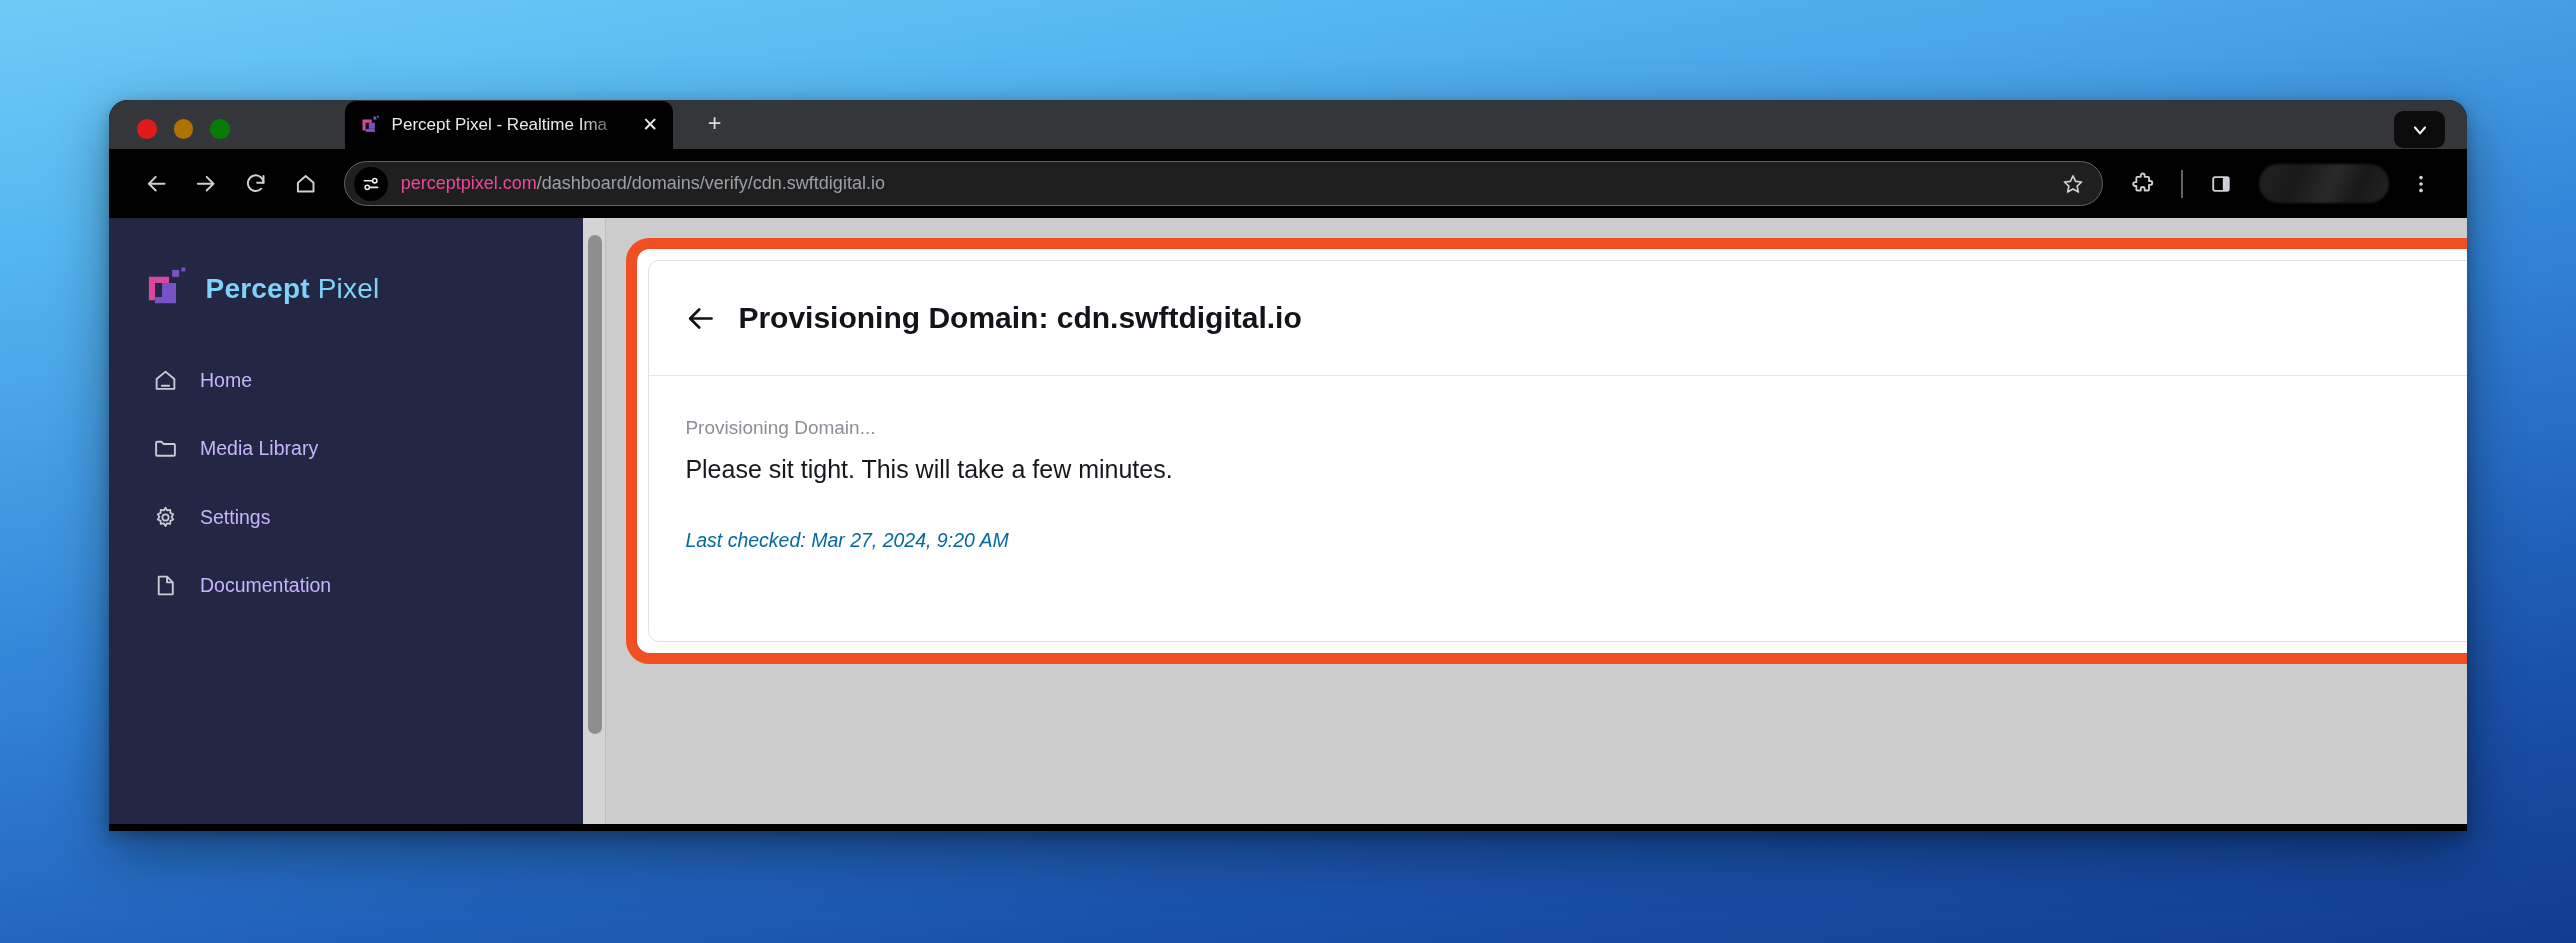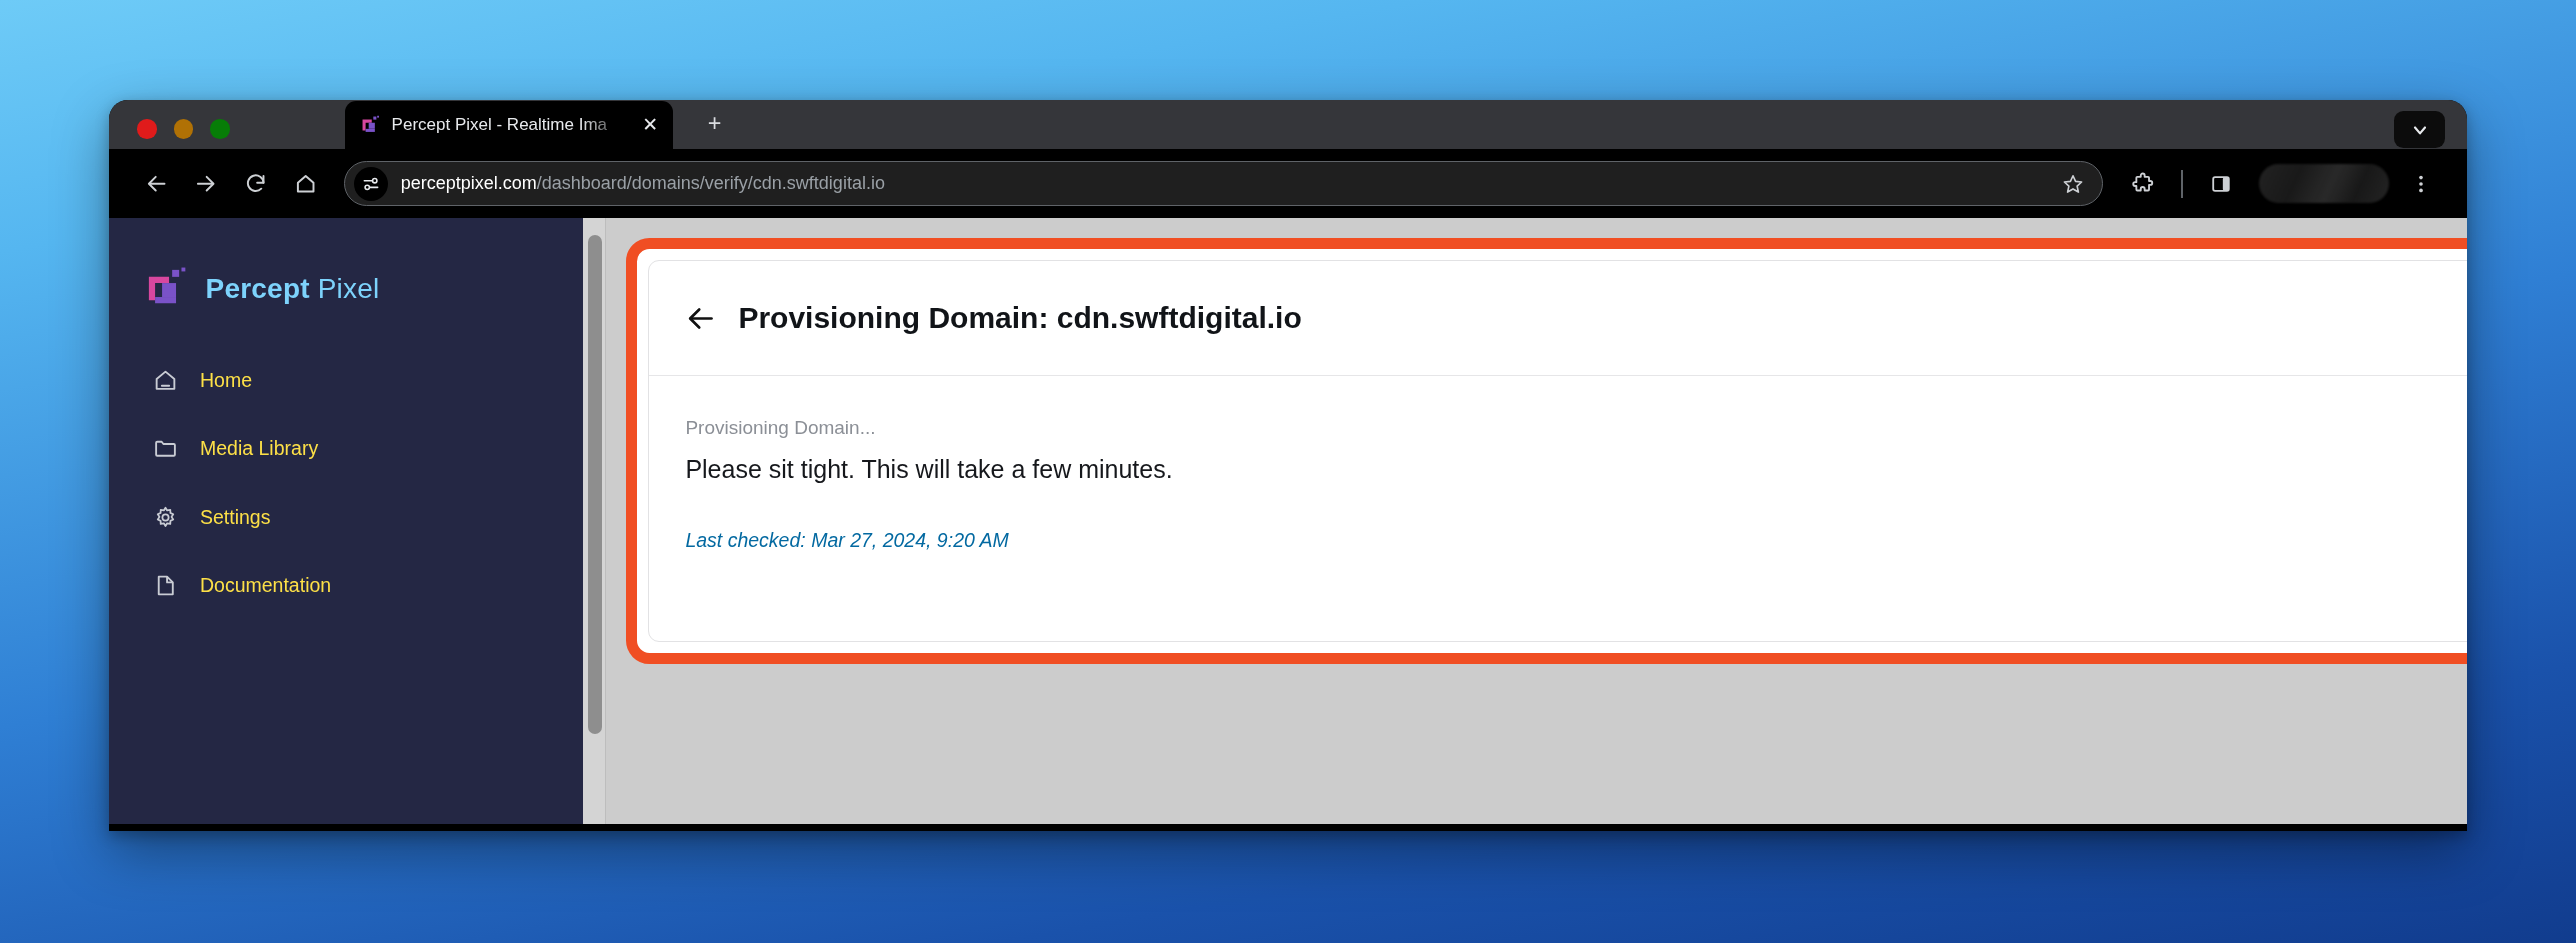--- a/index.html
+++ b/index.html
@@ -118,21 +118,21 @@
     display: flex; align-items: center; justify-content: center;
     flex: 0 0 auto;
   }
   .url {
     flex: 1 1 auto;
     font-size: 18px;
     color: #9aa0a6;
     white-space: nowrap;
     overflow: hidden;
   }
-  .url .host { color: #ffffff; }
+  .url .host { color: #ec4899; }
   .star-btn { width: 37px; height: 37px; display:flex; align-items:center; justify-content:center; flex: 0 0 auto; }
   .tb-divider { width: 1.6px; height: 28px; background: #5f6368; margin: 0 11px; flex: 0 0 auto; }
   .profile-blur {
     width: 130px; height: 39px;
     border-radius: 19.5px;
     flex: 0 0 auto;
     margin: 0 4.7px 0 11px;
     background:
       linear-gradient(115deg, #242424 0%, #1b1b1b 30%, #2c2c2c 55%, #1a1a1a 75%, #262626 100%);
     filter: blur(1.2px);
@@ -162,21 +162,21 @@
   .brand-mark { width: 45px; height: 45px; position: relative; flex: 0 0 auto; }
   .brand-text { font-size: 28px; color: #7dd3fc; font-weight: 700; letter-spacing: 0.2px; white-space: nowrap; }
   .brand-text .light-word { font-weight: 400; }
 
   .nav { margin-top: 33px; padding: 0 19px; }
   .nav-item {
     display: flex; align-items: center; gap: 20px;
     height: 56px;
     padding-left: 22px;
     border-radius: 9.4px;
-    color: #fde047;
+    color: #c4b5fd;
     font-size: 19.5px;
     margin-bottom: 12.5px;
   }
   .nav-item.active { background: #353a64; }
   .nav-icon { width: 30px; height: 30px; flex: 0 0 auto; display: flex; align-items: center; justify-content: center; }
 
   
   .scrollbar {
     width: 23.4px;
     flex: 0 0 auto;

